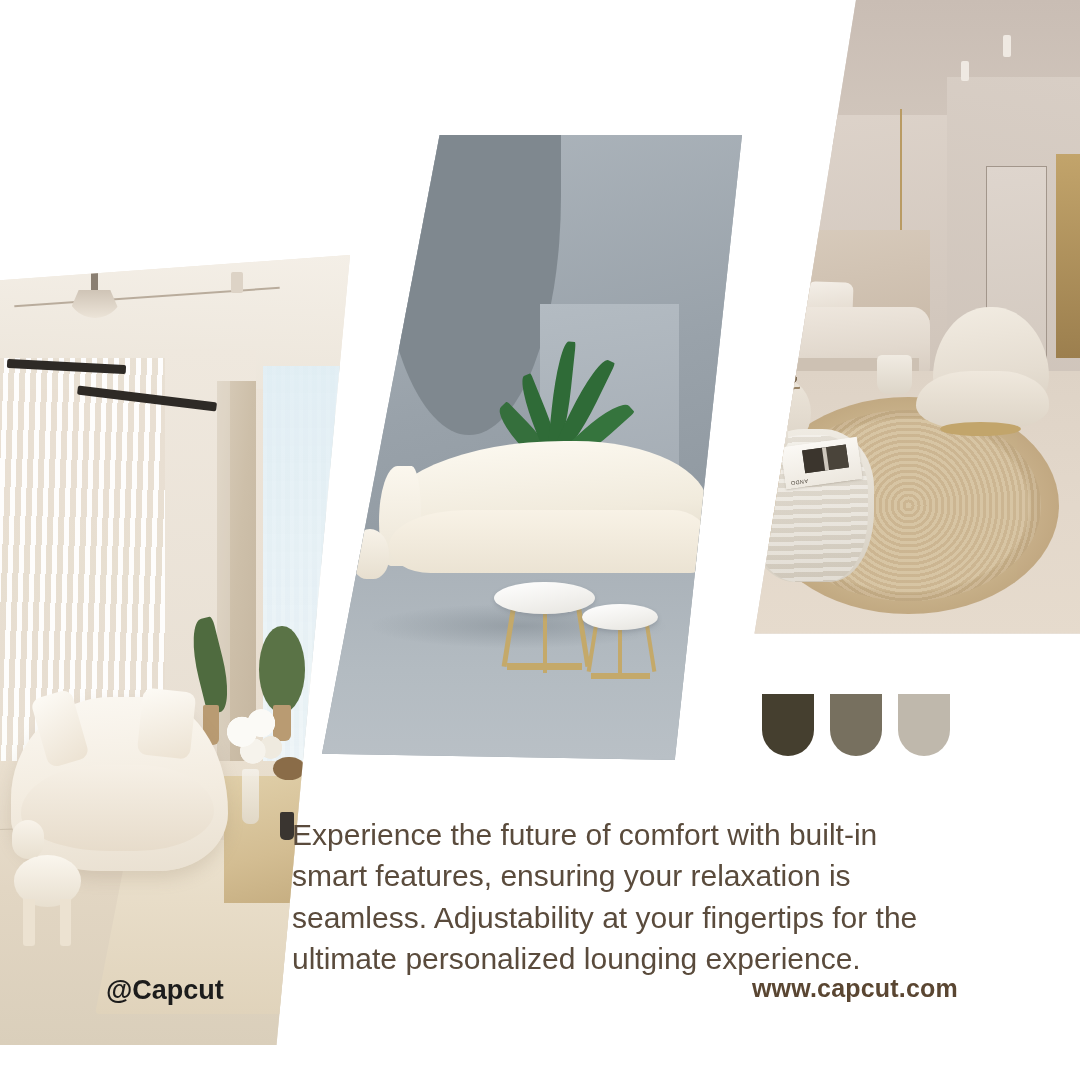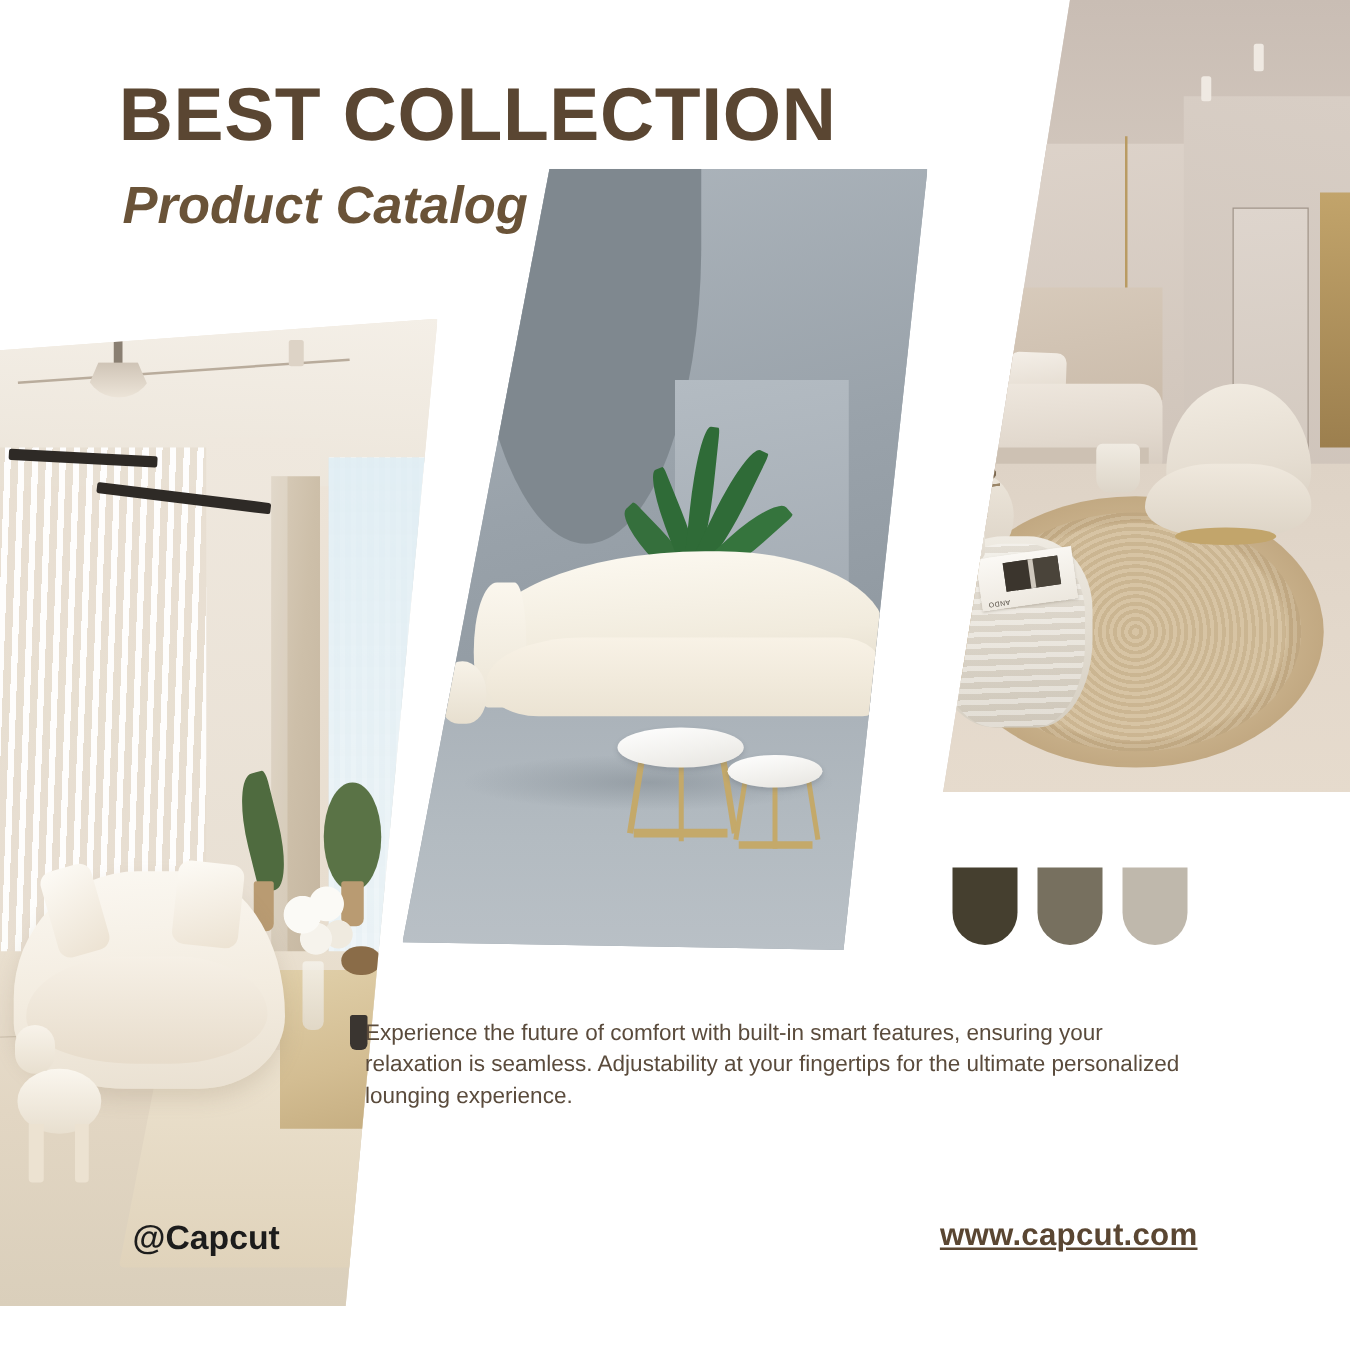--- a/index.html
+++ b/index.html
@@ -432,35 +432,35 @@
   }
   .swatch {
     width: 52px; height: 62px;
     border-radius: 0 0 26px 26px;
   }
 
   
   .body-copy {
     position: absolute; left: 292px; top: 814px;
     width: 660px;
-    font-size: 18px; line-height: 1.38;
+    font-size: 30px; line-height: 1.38;
     color: #5a4b3c; font-weight: 400;
     z-index: 40;
   }
 
   
   .handle {
     position: absolute; left: 106px; top: 975px;
     font-size: 27px; color: #1c1c1c; font-weight: 700;
     z-index: 40;
   }
   .website {
     position: absolute; right: 122px; top: 974px;
     font-size: 25px; font-weight: 700; color: #5a4632;
-    letter-spacing: .2px; z-index: 40; text-decoration: underline;
+    letter-spacing: .2px; z-index: 40;
   }
 </style>
 </head>
 <body>
 
 <div id="poster">
 
   <div class="panel" id="panel-left">
     <div class="scene">
       <div class="lf-bg"></div>
@@ -554,22 +554,20 @@
       <div class="rt-stone-table"></div>
       <div class="rt-stems"></div>
       <div class="rt-vase"></div>
       <div class="rt-book">
         <div class="rt-book-img"></div>
         <div class="rt-book-label">ANDO</div>
       </div>
     </div>
   </div>
 
-  <div class="title">BEST COLLECTION</div>
-  <div class="subtitle">Product Catalog</div>
 
   <div class="swatches">
     <div class="swatch" style="background:#453f2f"></div>
     <div class="swatch" style="background:#77705f"></div>
     <div class="swatch" style="background:#bfb8ac"></div>
   </div>
 
   <div class="body-copy">Experience the future of comfort with built-in smart features, ensuring your relaxation is seamless. Adjustability at your fingertips for the ultimate personalized lounging experience.</div>
 
   <div class="handle">@Capcut</div>

